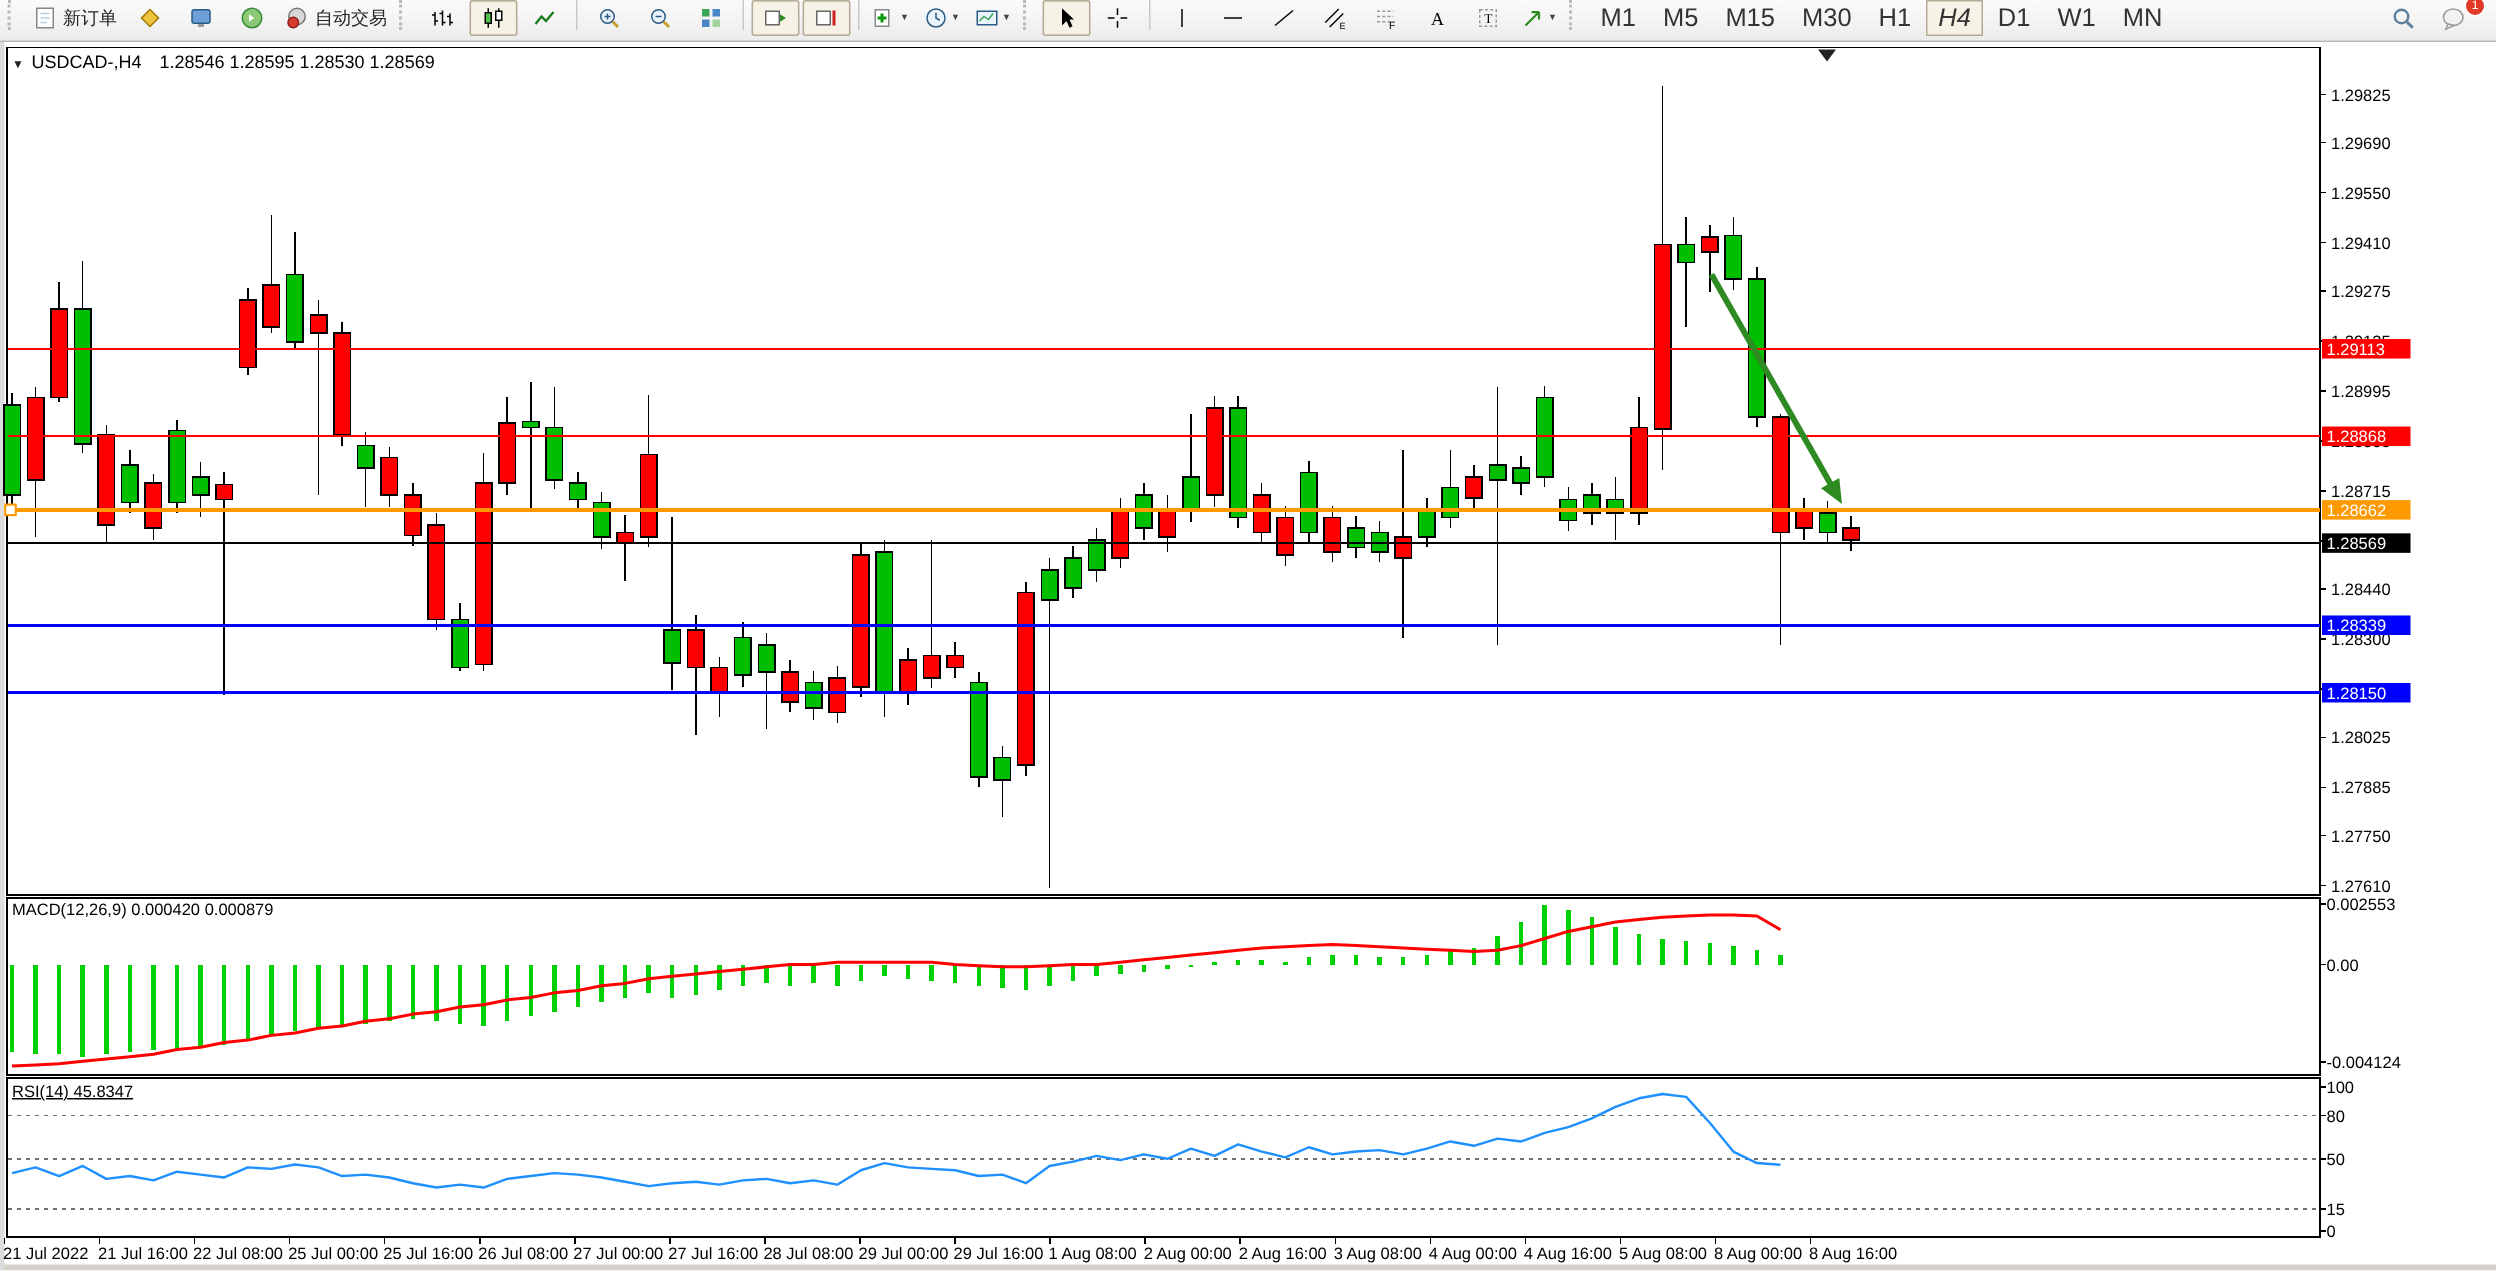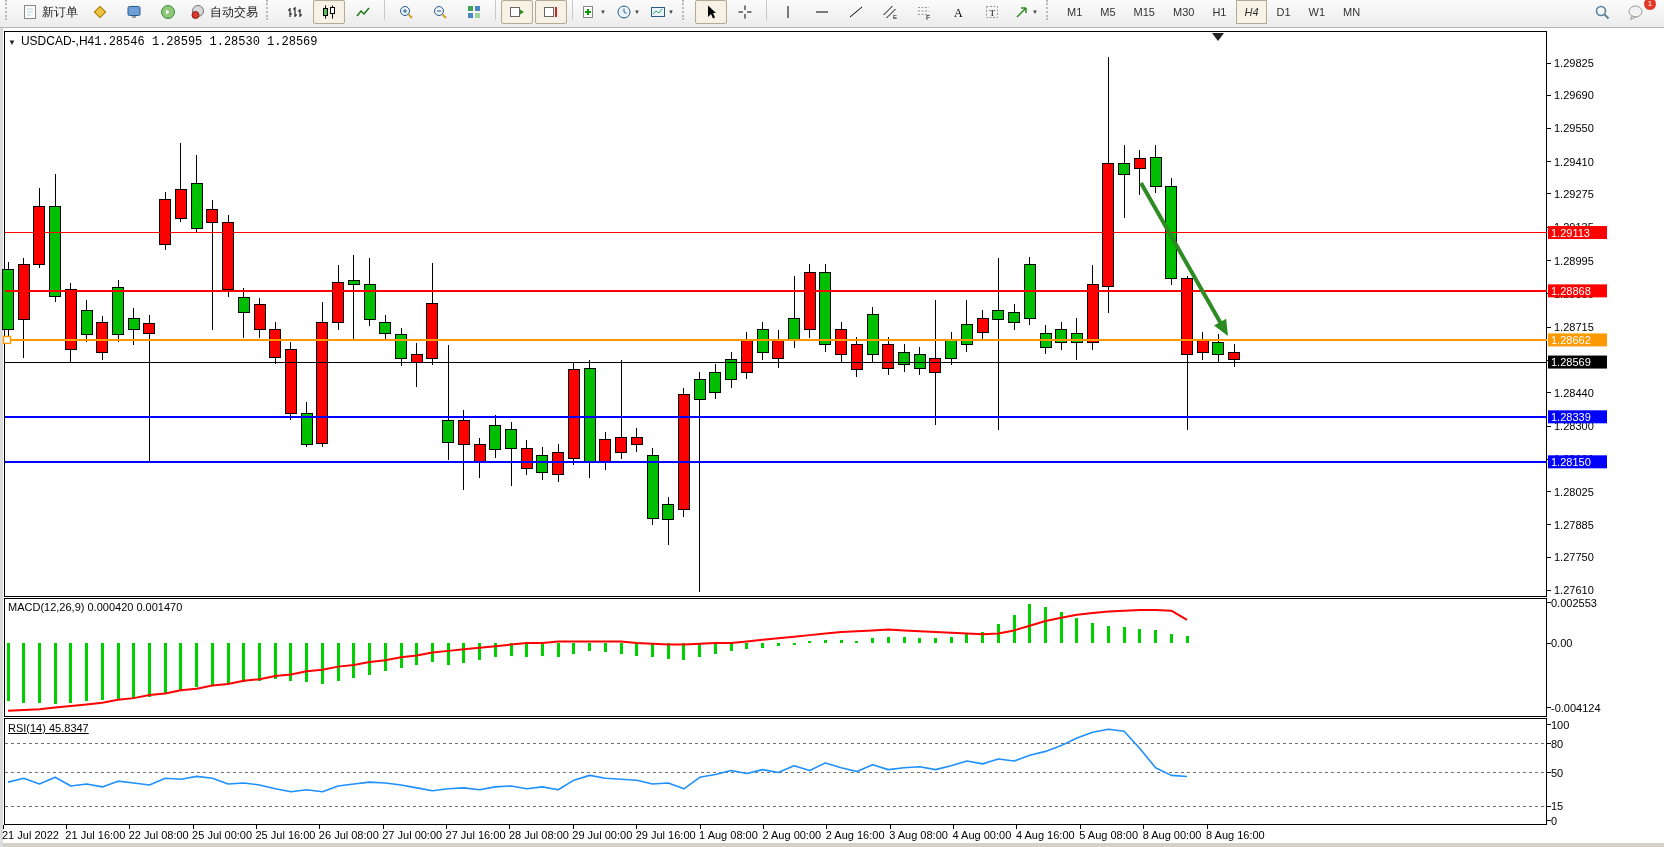--- a/index.html
+++ b/index.html
@@ -5,34 +5,34 @@
   html,body{margin:0;padding:0;width:1664px;height:847px;overflow:hidden;background:#fff;
     font-family:"Liberation Sans",sans-serif;-webkit-font-smoothing:none;}
   
   .toolbar{position:absolute;left:0;top:0;width:1664px;height:28px;z-index:5;
     background:linear-gradient(#fbfbfb,#ececec);border-bottom:1px solid #b5b5b5;
     display:flex;padding:0 2px;box-sizing:border-box;}
   .tb-btn{height:22px;min-width:24px;display:flex;align-items:center;justify-content:center;
     border:1px solid transparent;border-radius:2px;padding:0 3px;margin:0 1px;cursor:default;}
   .tb-btn.pressed{background:#f7f2e6;border:1px solid #b3ab93;box-shadow:inset 0 0 1px #d8d2c0;}
   .tb-btn .lbl{font-size:12px;color:#222;margin-left:4px;white-space:nowrap;}
-  .tf-btn{height:22px;padding:0 7px;font-size:11px;color:#333;display:flex;align-items:center;
+  .tf-btn{height:22px;padding:0 7px;font-size:17px;color:#333;display:flex;align-items:center;
     border:1px solid transparent;margin:0 1px;}
   .tf-btn.pressed{background:#f7f2e6;border:1px solid #b3ab93;font-style:italic;}
   .handle{width:5px;height:20px;border-left:2px dotted #b9b9b9;margin:0 5px 0 3px;}
   .sep{width:1px;height:20px;background:#c9c9c9;margin:0 4px;}
   .caret{font-size:6px;color:#444;margin-left:2px;}
   .spacer{flex:1;}
   .badge{position:absolute;top:-4px;right:-6px;width:12px;height:12px;border-radius:50%;
     background:#e03a26;color:#fff;font-size:8px;line-height:12px;text-align:center;border:1px solid #fff;}
   .bubble-wrap{position:relative;margin-right:10px;}
   
   .overlay-label{position:absolute;z-index:4;font-size:12px;color:#000;white-space:nowrap;}
   .overlay-label .dd{font-size:8px;margin-right:5px;color:#222;}
-  .overlay-label .vals{margin-left:0;font-family:Liberation Mono, monospace;}
+  .overlay-label .vals{margin-left:12px;}
   .panel-label{position:absolute;z-index:4;font-size:11px;color:#000;white-space:nowrap;}
   .chart-holder{position:absolute;left:0;top:0;z-index:1;}
 </style>
 </head>
 <body>
 
 <div class="toolbar">
   <span class="handle"></span>
 
   <div class="tb-btn">
@@ -608,17 +608,17 @@
         <polygon points="1228,336 1214.006133575689,325.5514736685719 1226.1761952406805,318.6312425257336" fill="#2E8B22"></polygon>
       </g>
       <polygon points="1212,33 1224,33 1218,41" fill="#222"></polygon>
     </svg>
 </div>
 
 <div class="overlay-label" style="left:8px;top:34px;">
   <span class="dd">▼</span><span>USDCAD-,H4</span><span class="vals">1.28546 1.28595 1.28530 1.28569</span>
 </div>
 <div class="panel-label" style="left:8px;top:601px;">
-  <span>MACD(12,26,9)</span>&nbsp;<span>0.000420 0.001470</span>
+  <span>MACD(12,26,9)</span>&nbsp;<span>0.000420 0.000879</span>
 </div>
 <div class="panel-label" style="left:8px;top:722px;text-decoration:underline;">
   <span>RSI(14)</span>&nbsp;<span>45.8347</span>
 </div>
 
 </body></html>

